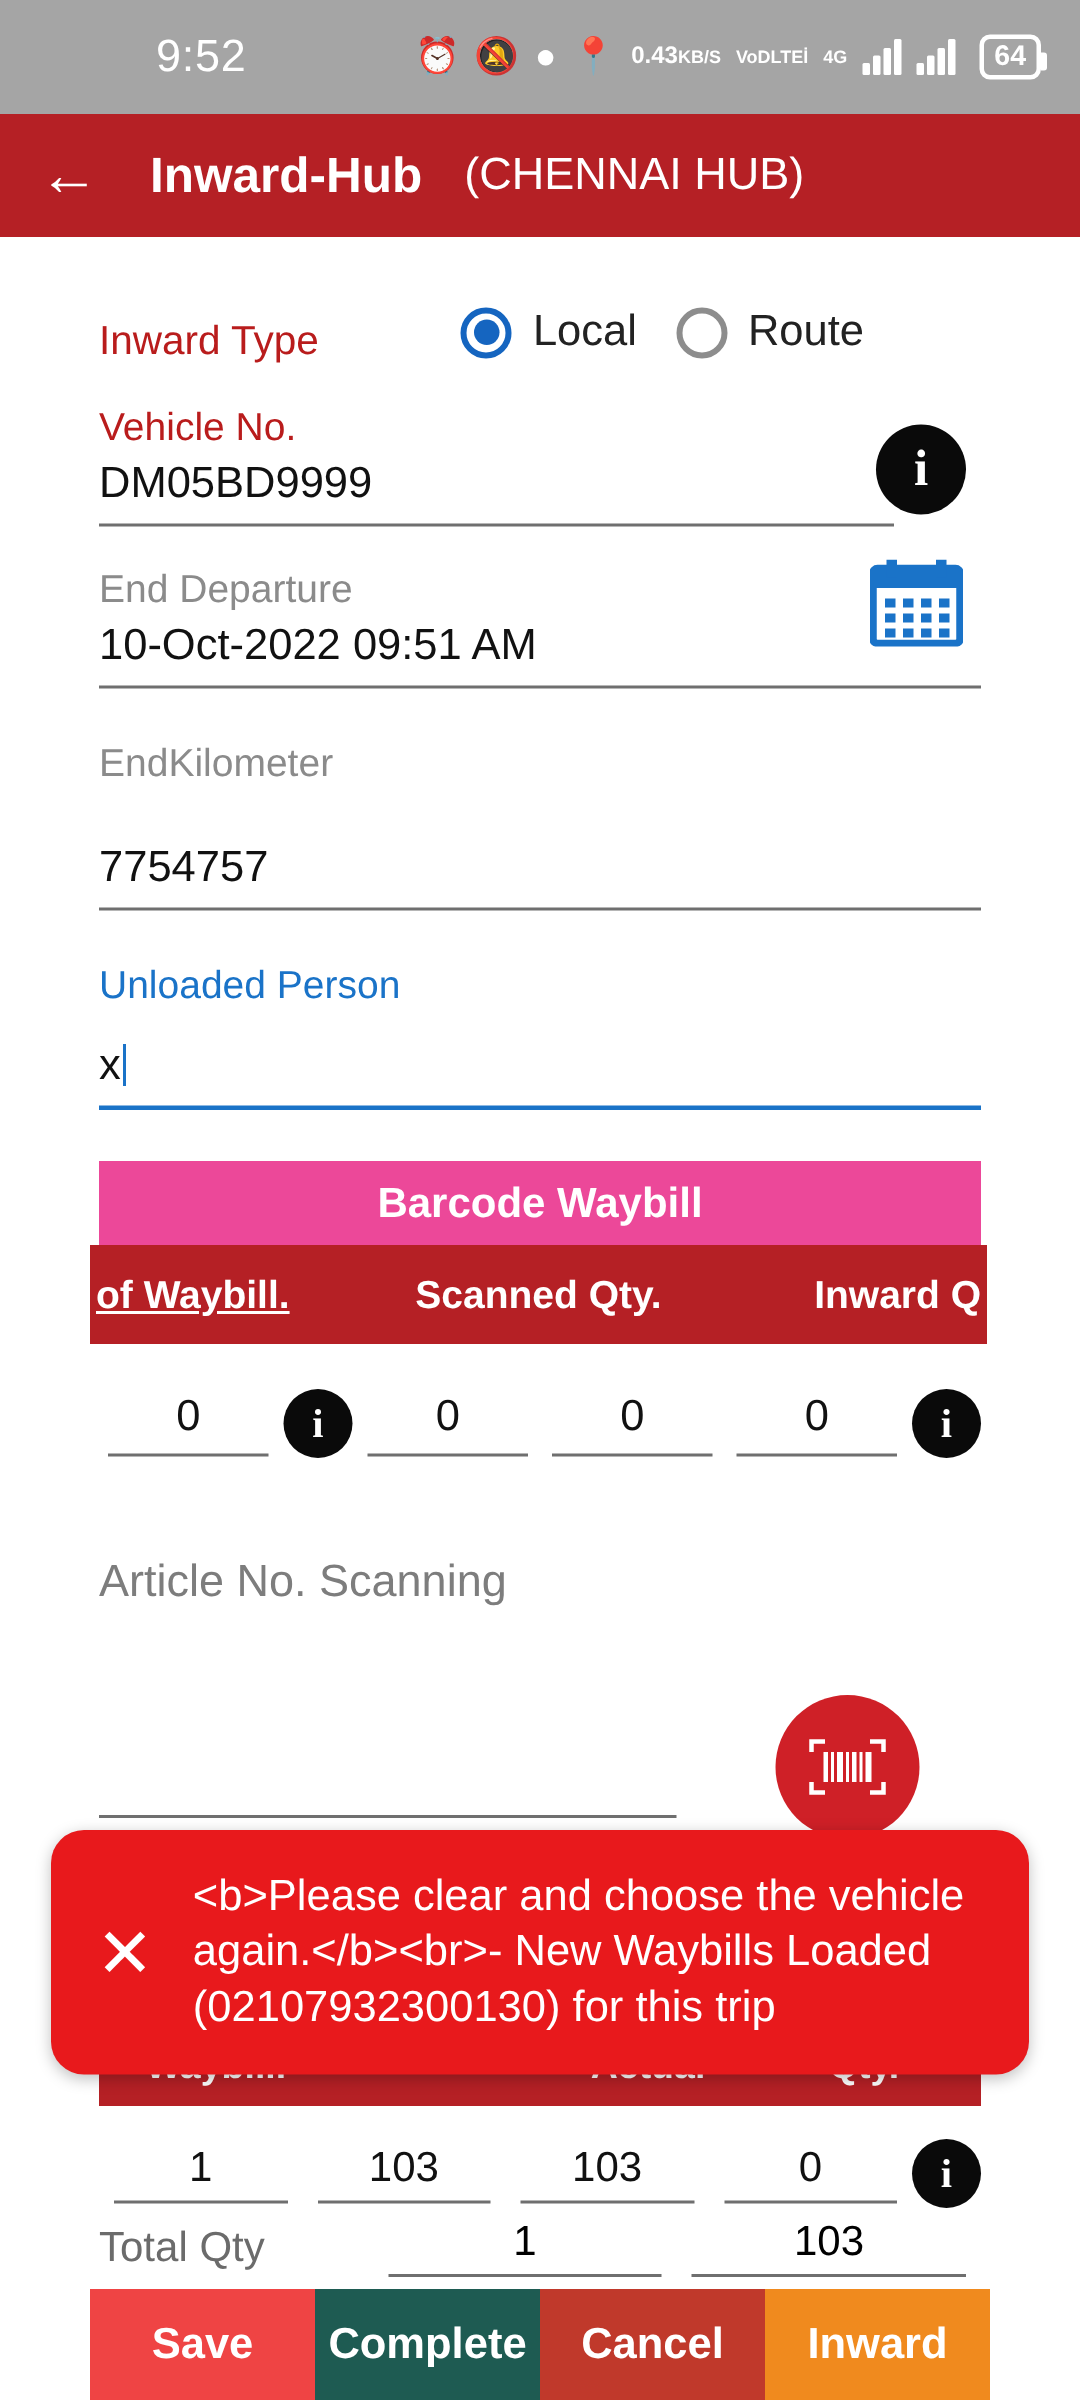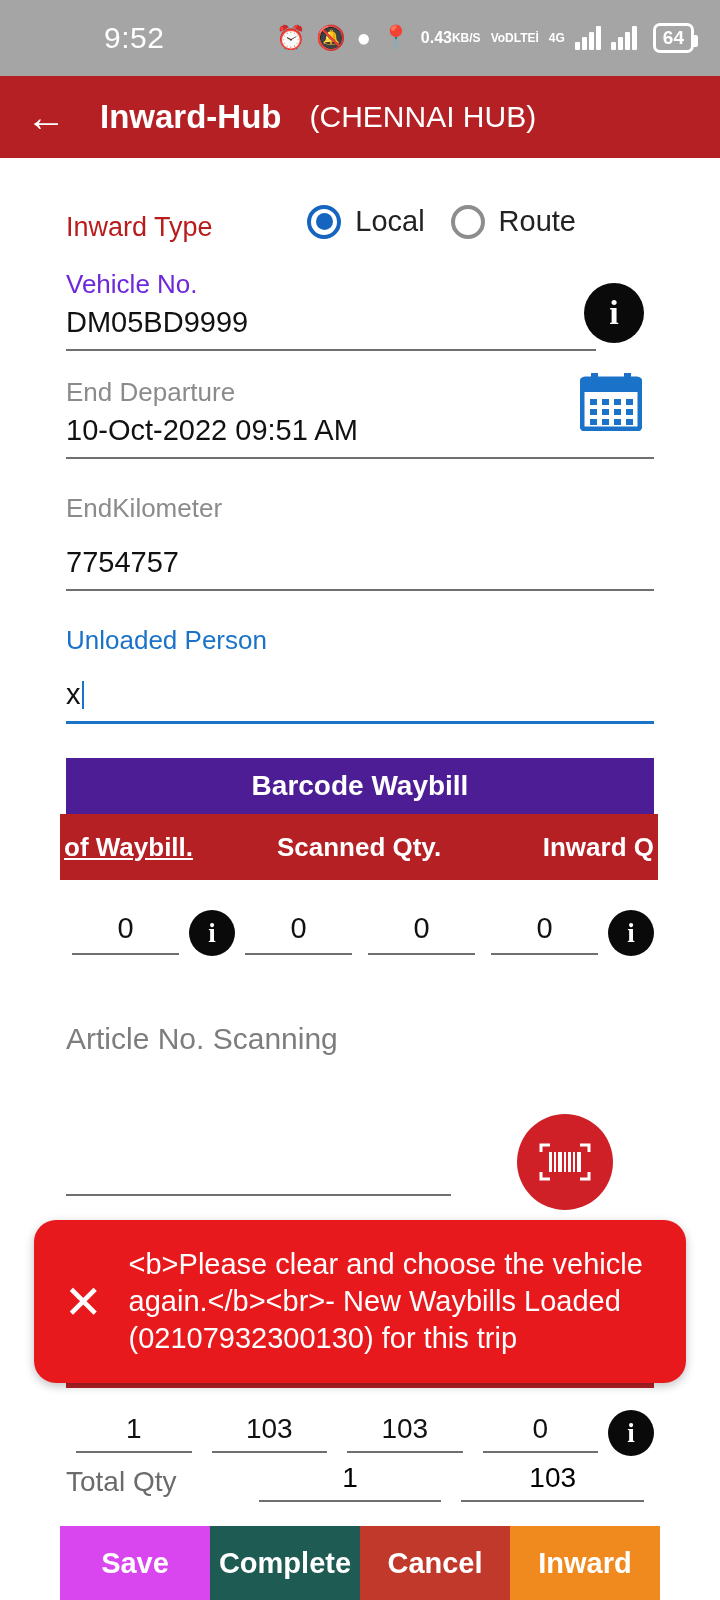--- a/index.html
+++ b/index.html
@@ -81,21 +81,21 @@
     display:flex; align-items:center; justify-content:center;
     font-family: "Liberation Serif", serif;
   }
 
   .cal-icon {
     position:absolute; right: 12px; top: -4px; width: 62px; height: 58px;
   }
 
   
   .section-bar {
-    margin-top: 34px; background:#4c1d95; color:#fff;
+    margin-top: 34px; background:#ec4899; color:#fff;
     height: 56px; display:flex; align-items:center; justify-content:center;
     font-size: 28px; font-weight: 700;
   }
   .table-head {
     background:#b52025; color:#fff; height: 66px;
     display:flex; align-items:center; font-size: 26px; font-weight:700;
     width: calc(100% + 10px); margin-left: -6px; padding: 0 4px;
   }
   .table-head span { flex:1; text-align:center; white-space:nowrap; }
   .table-head span:first-child { text-align:left;text-decoration:underline; }
@@ -151,21 +151,21 @@
   }
   .toast-x { font-size: 46px; font-weight: 300; margin-right: 26px; line-height:1; }
   .toast-msg { font-size: 29px; line-height: 1.28; }
 
   
   .btnbar {
     position:absolute; left: 60px; right: 60px; bottom: 0;
     display:flex; height: 74px; font-size: 29px; font-weight:700; color:#fff;
   }
   .btn { flex:1; display:flex; align-items:center; justify-content:center; }
-  .btn.save { background:#d946ef; }
+  .btn.save { background:#ef4444; }
   .btn.complete { background:#1e5b52; }
   .btn.cancel { background:#c0392b; }
   .btn.inward { background:#f08a1e; }
 </style>
 </head>
 <body>
 
 <div class="screen">
 
   <div class="statusbar">
@@ -218,21 +218,21 @@
           <span class="rlabel">Local</span>
         </div>
         <div class="radio">
           <span class="rcircle"></span>
           <span class="rlabel">Route</span>
         </div>
       </div>
     </div>
 
     <div class="field">
-      <div class="flabel" style="color:#6d28d9">Vehicle No.</div>
+      <div class="flabel" style="color:#b91c1c">Vehicle No.</div>
       <div class="fvalue short">DM05BD9999</div>
       <div class="info-dot">i</div>
     </div>
 
     <div class="field">
       <div class="flabel">End Departure</div>
       <div class="fvalue">10-Oct-2022 09:51 AM</div>
       <svg class="cal-icon" viewBox="0 0 62 58">
         <rect x="2" y="6" width="58" height="50" rx="3" fill="none" stroke="#1a73c8" stroke-width="5"></rect>
         <rect x="2" y="6" width="58" height="13" fill="#1a73c8"></rect>
@@ -250,21 +250,21 @@
           <rect x="10" y="46" width="7" height="6"></rect>
             <rect x="22" y="46" width="7" height="6"></rect>
           <rect x="34" y="46" width="7" height="6"></rect>
             <rect x="46" y="46" width="7" height="6"></rect>
         </g>
       </svg>
     </div>
 
     <div class="field" style="margin-top:34px">
       <div class="flabel">EndKilometer</div>
-      <div class="fvalue" style="margin-top:22px">7754757</div>
+      <div class="fvalue" style="margin-top:38px">7754757</div>
     </div>
 
     <div class="field" style="margin-top:34px">
       <div class="flabel active">Unloaded Person</div>
       <div class="fvalue focusline" style="margin-top:22px"><span>x</span><span class="caret"></span></div>
     </div>
 
     <div class="section-bar">Barcode Waybill</div>
     <div class="table-head">
       <span>of Waybill.</span>

